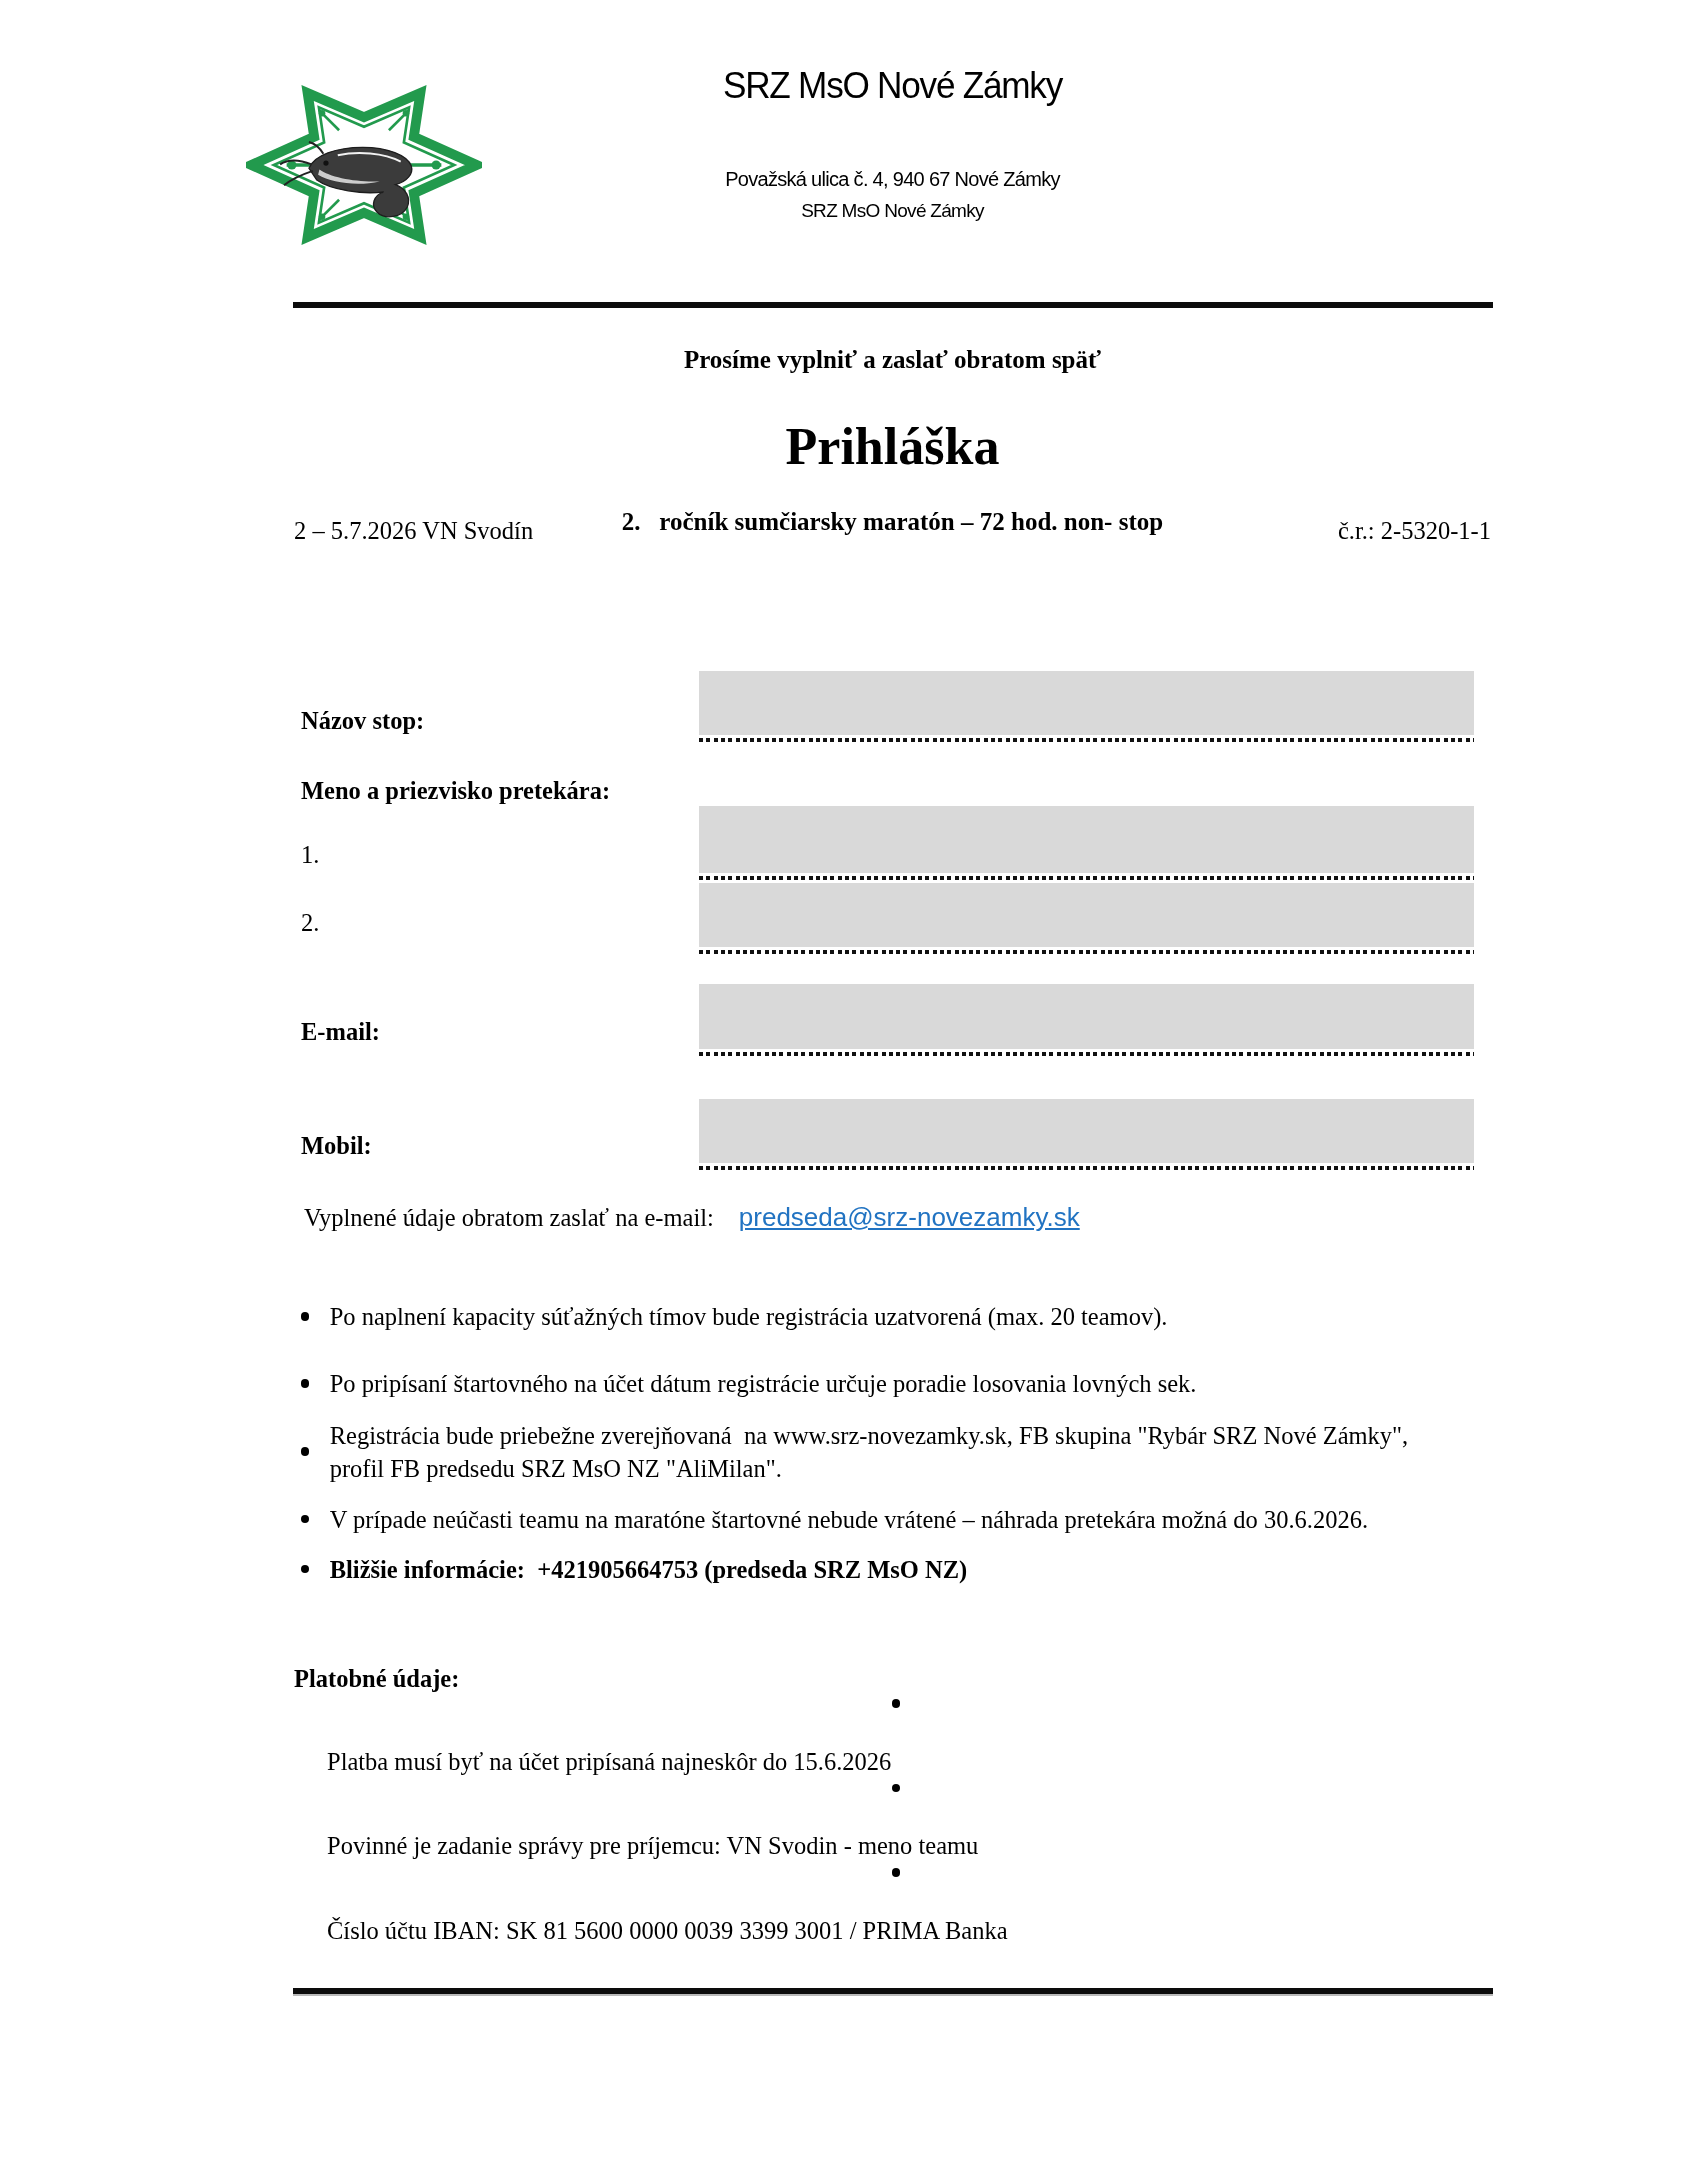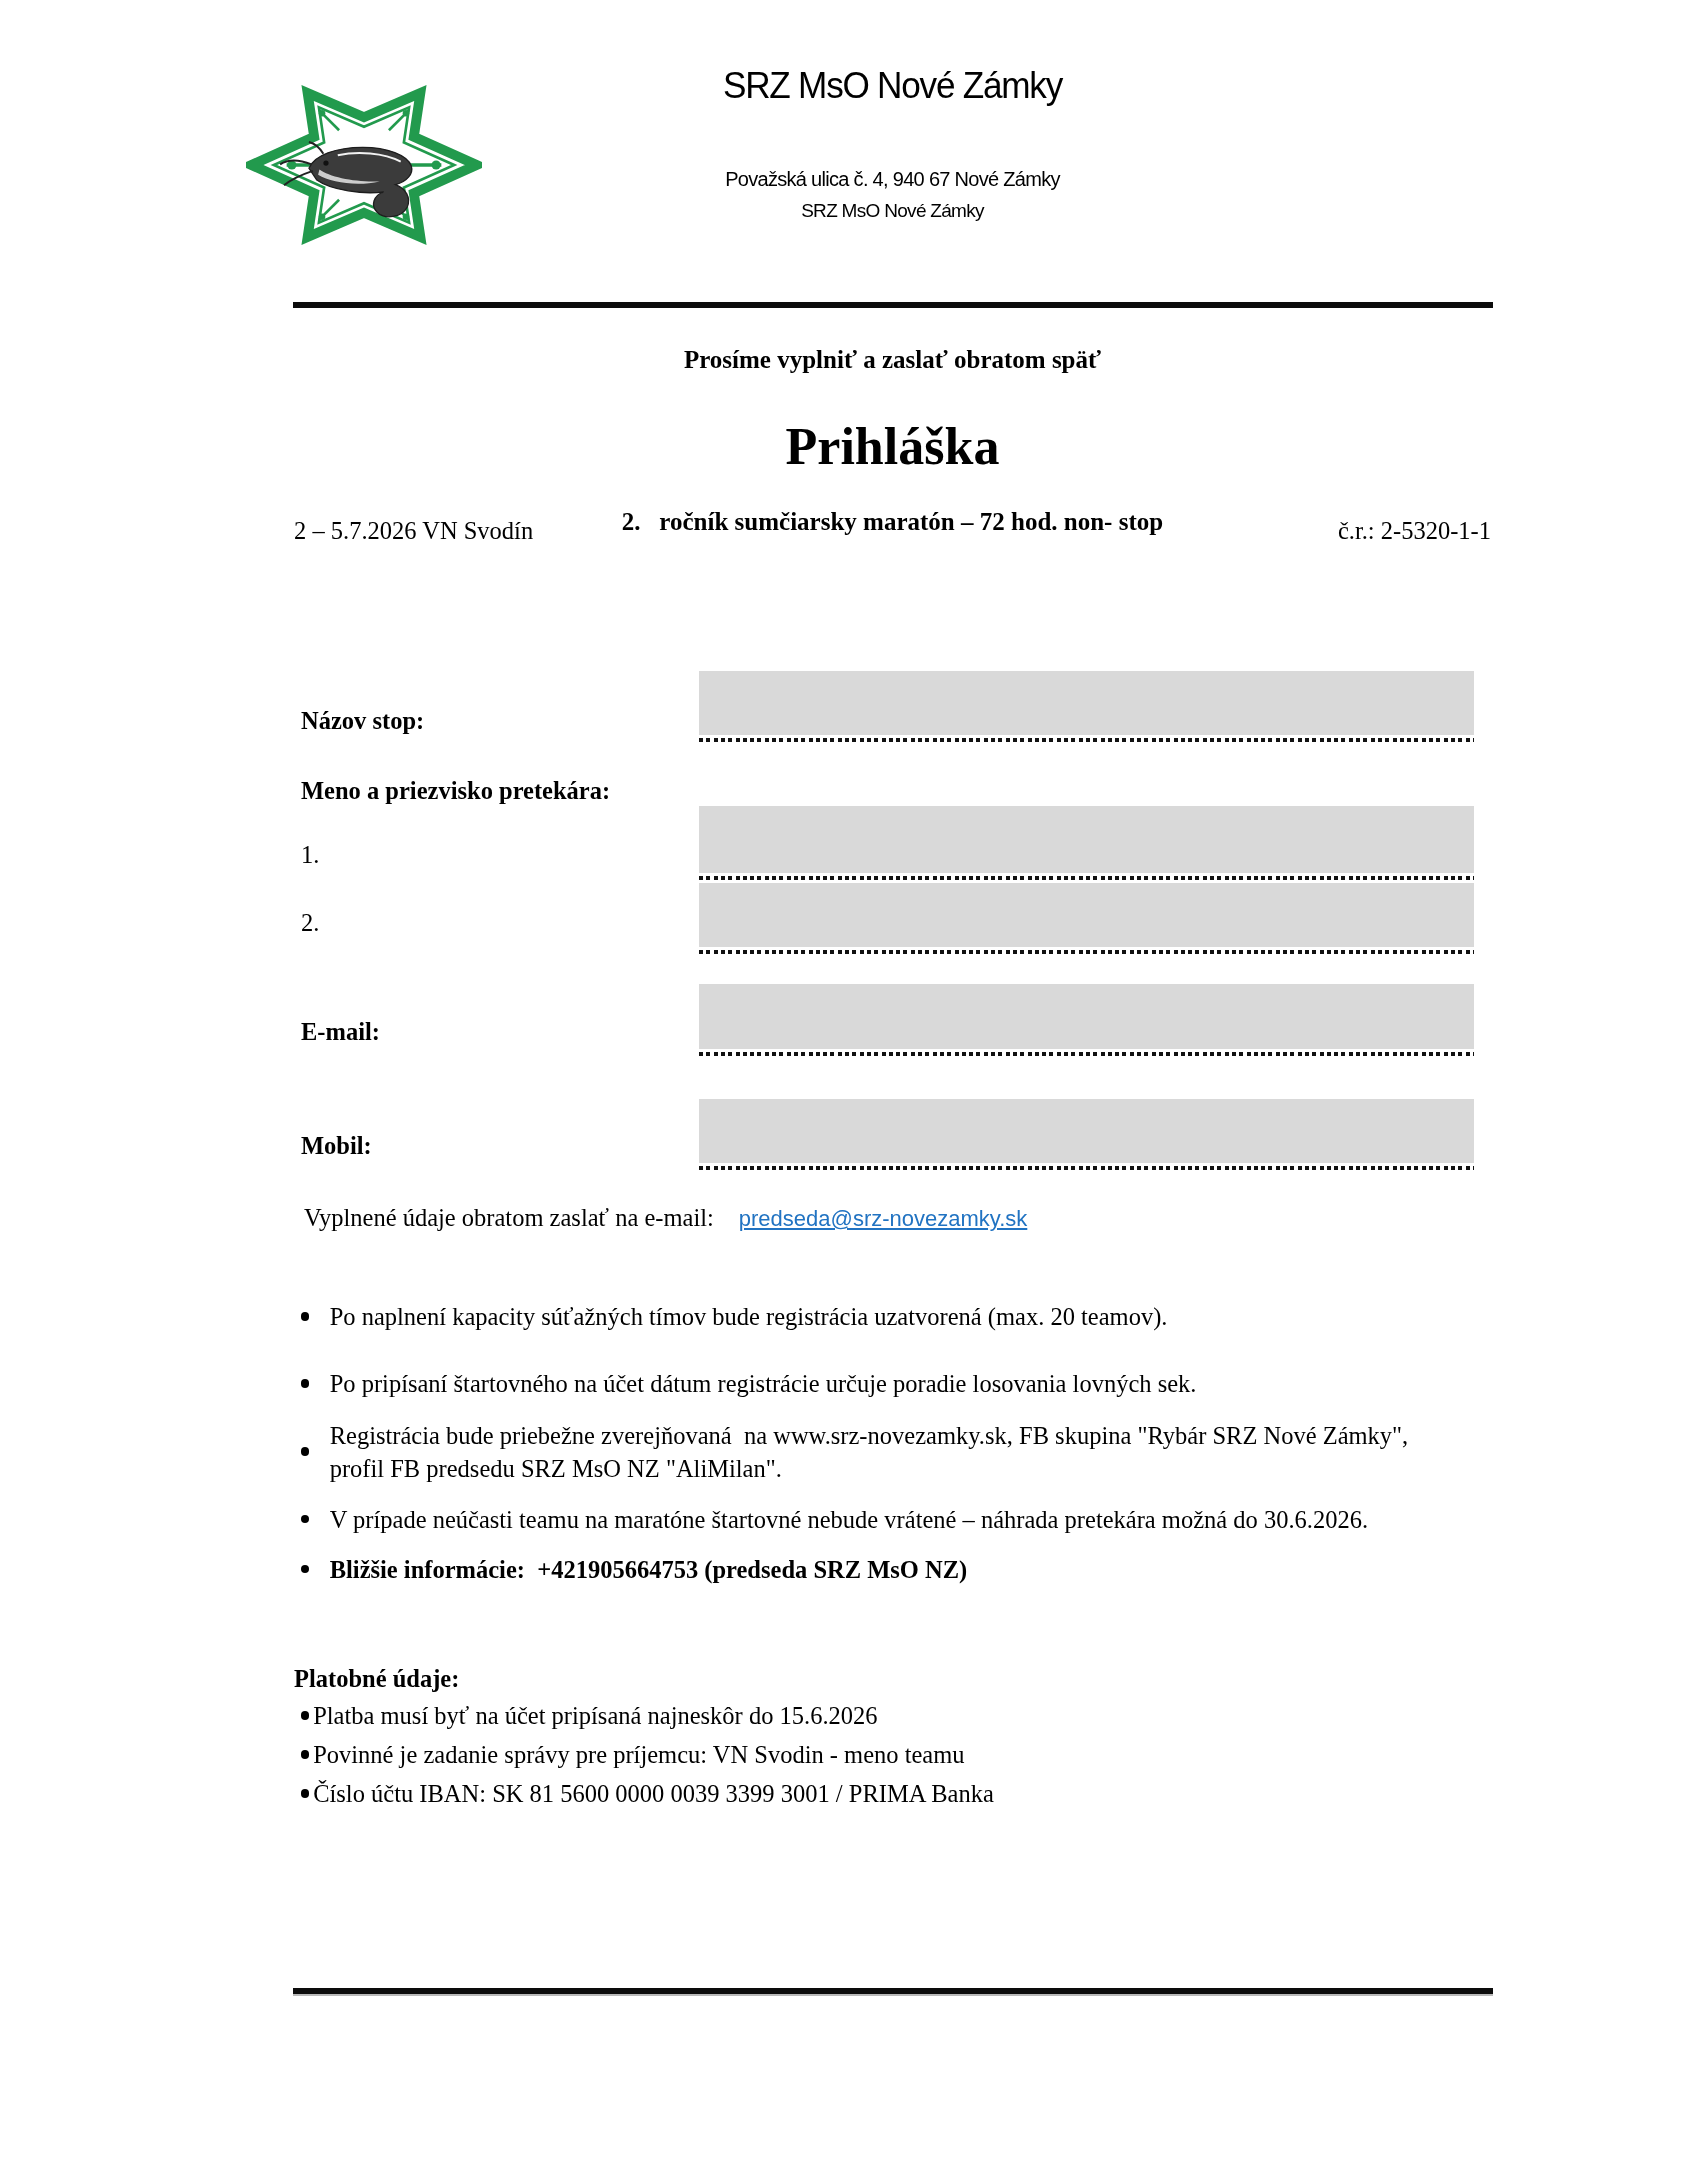--- a/index.html
+++ b/index.html
@@ -31,35 +31,35 @@
   .fbox{position:absolute;left:699px;width:775px;background:#d9d9d9;}
   .fbox::after{content:"";position:absolute;left:0;right:0;bottom:-6.6px;height:4px;
                background:repeating-linear-gradient(90deg,#111 0 4px,transparent 4px 7.3px);}
   .box-team{top:671px;height:64px;}
   .box-c1{top:806px;height:67px;}
   .box-c2{top:883px;height:64px;}
   .box-email{top:984px;height:65px;}
   .box-mobile{top:1099px;height:64px;}
 
   .send-note{position:absolute;left:304px;top:1201px;font-size:24.5px;line-height:33px;}
-  .send-note a{font-family:"Liberation Sans",sans-serif;font-size:22px;text-decoration:underline;
+  .send-note a{font-family:"Liberation Sans",sans-serif;font-size:26px;text-decoration:underline;
                margin-left:25px;}
 
   
   .bullets{position:absolute;left:294px;top:1300px;width:1197px;}
   .b-item{display:flex;align-items:center;gap:20.5px;}
   .b-dot{width:8.6px;height:8.6px;border-radius:50%;background:#000;flex:0 0 auto;margin-left:6.6px;}
   .b-text{width:1131px;font-size:24.5px;line-height:33px;white-space:pre-wrap;}
   .mb52{margin-bottom:34px;} .mb28{margin-bottom:18.5px;} .mb27{margin-bottom:18px;} .mb26{margin-bottom:17px;}
   .bold{font-weight:bold;}
 
   
   .payment{position:absolute;left:294px;top:1662px;width:1197px;}
   .p-head{font-size:24.5px;font-weight:bold;line-height:33px;margin-bottom:4px;}
-  .p-item{display:flex;align-items:center;gap:4px;margin-bottom:6px;}
+  .p-item{display:flex;align-items:center;gap:37px;margin-bottom:6px;flex-direction:column;}
 </style>
 </head>
 <body>
 
 <div class="page">
 
   <div class="logo">
     <svg width="236" height="192" viewBox="0 0 360 290">
       <g fill="none" stroke="#229a4d">
         <path stroke-width="15" d="M352,145 L256,102 L266,35 L180,72 L94,35 L104,102 L8,145 L104,188 L94,255 L180,218 L266,255 L256,188 Z"></path>

